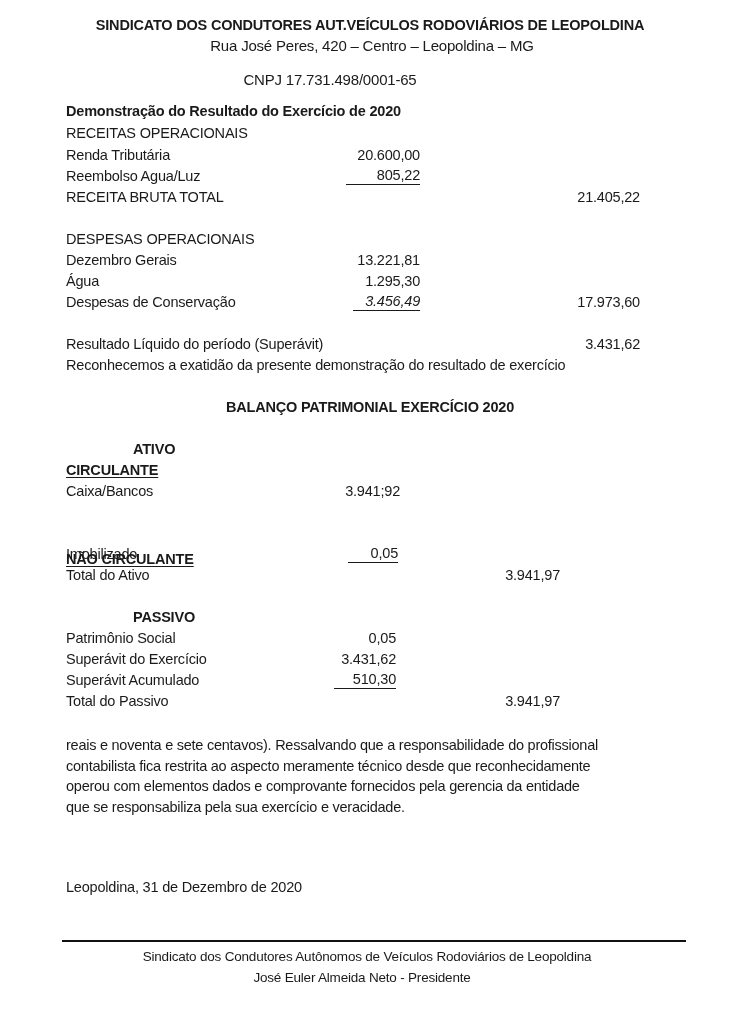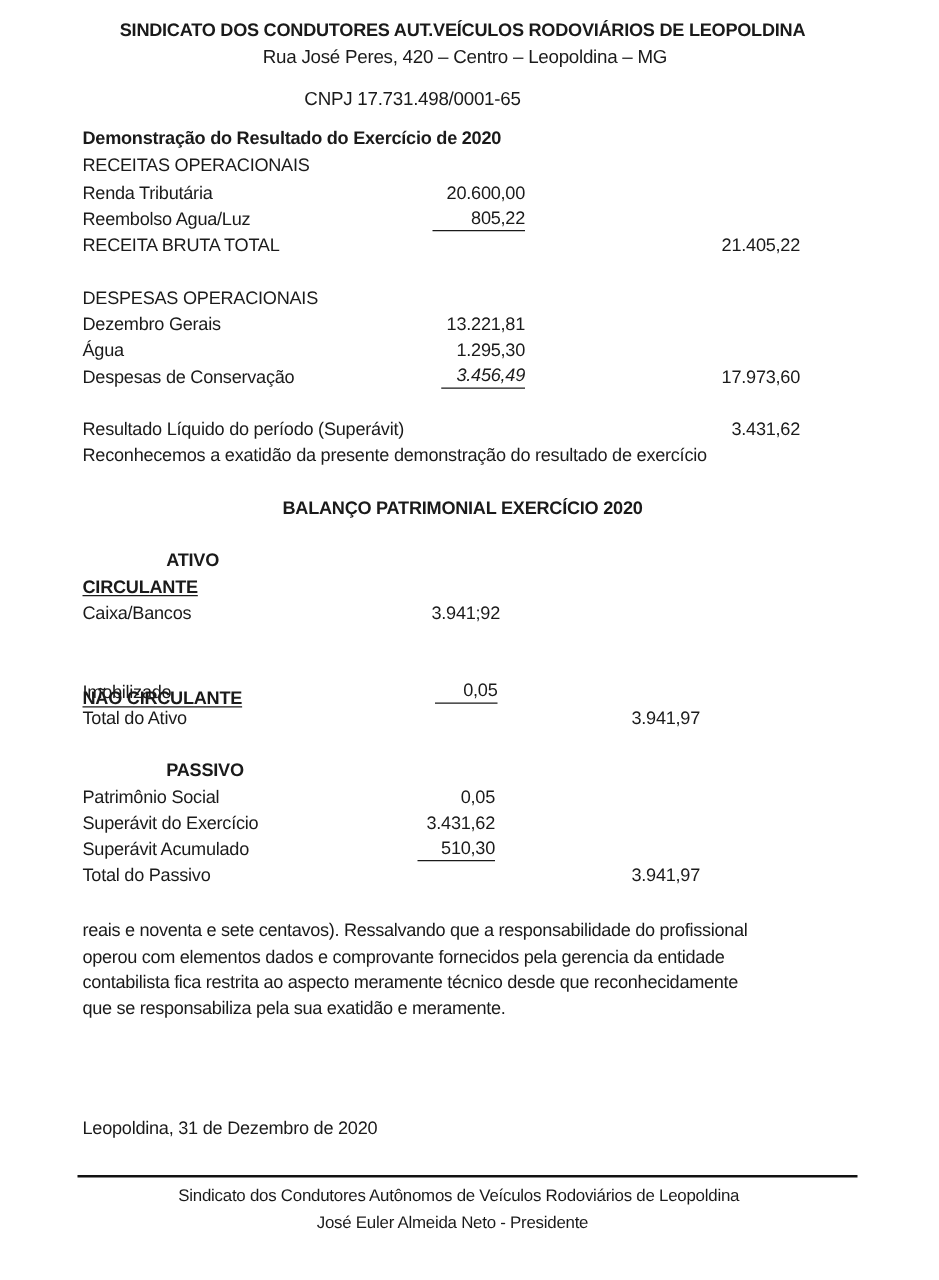--- a/index.html
+++ b/index.html
@@ -74,22 +74,22 @@
 <div class="t r" style="left:276px; width:120px; top:650px;">3.431,62</div>
 
 <div class="t" style="left:66px; top:671px;">Superávit Acumulado</div>
 <div class="t r" style="left:334px; width:62px; top:671px; border-bottom:1px solid #1a1a1a; line-height:17px;">510,30</div>
 
 <div class="t" style="left:66px; top:692px;">Total do Passivo</div>
 <div class="t r" style="left:440px; width:120px; top:692px;">3.941,97</div>
 
 <div class="para">
   <span>reais e noventa e sete centavos). Ressalvando que a responsabilidade do profissional</span>
+  <span>contabilista fica restrita ao aspecto meramente técnico desde que reconhecidamente</span>
   <span>operou com elementos dados e comprovante fornecidos pela gerencia da entidade</span>
-  <span>contabilista fica restrita ao aspecto meramente técnico desde que reconhecidamente</span>
-  <span>que se responsabiliza pela sua exatidão e meramente.</span>
+  <span>que se responsabiliza pela sua exercício e veracidade.</span>
 </div>
 
-<div class="t" style="left:66px; top:878px;margin-top:16px;">Leopoldina, 31 de Dezembro de 2020</div>
+<div class="t" style="left:66px; top:878px;">Leopoldina, 31 de Dezembro de 2020</div>
 
 <div class="sigline"></div>
 <div class="t c footer" style="left:367px; top:948px;">Sindicato dos Condutores Autônomos de Veículos Rodoviários de Leopoldina</div>
 <div class="t c footer" style="left:362px; top:969px;">José Euler Almeida Neto  -  Presidente</div>
 
 </body></html>

